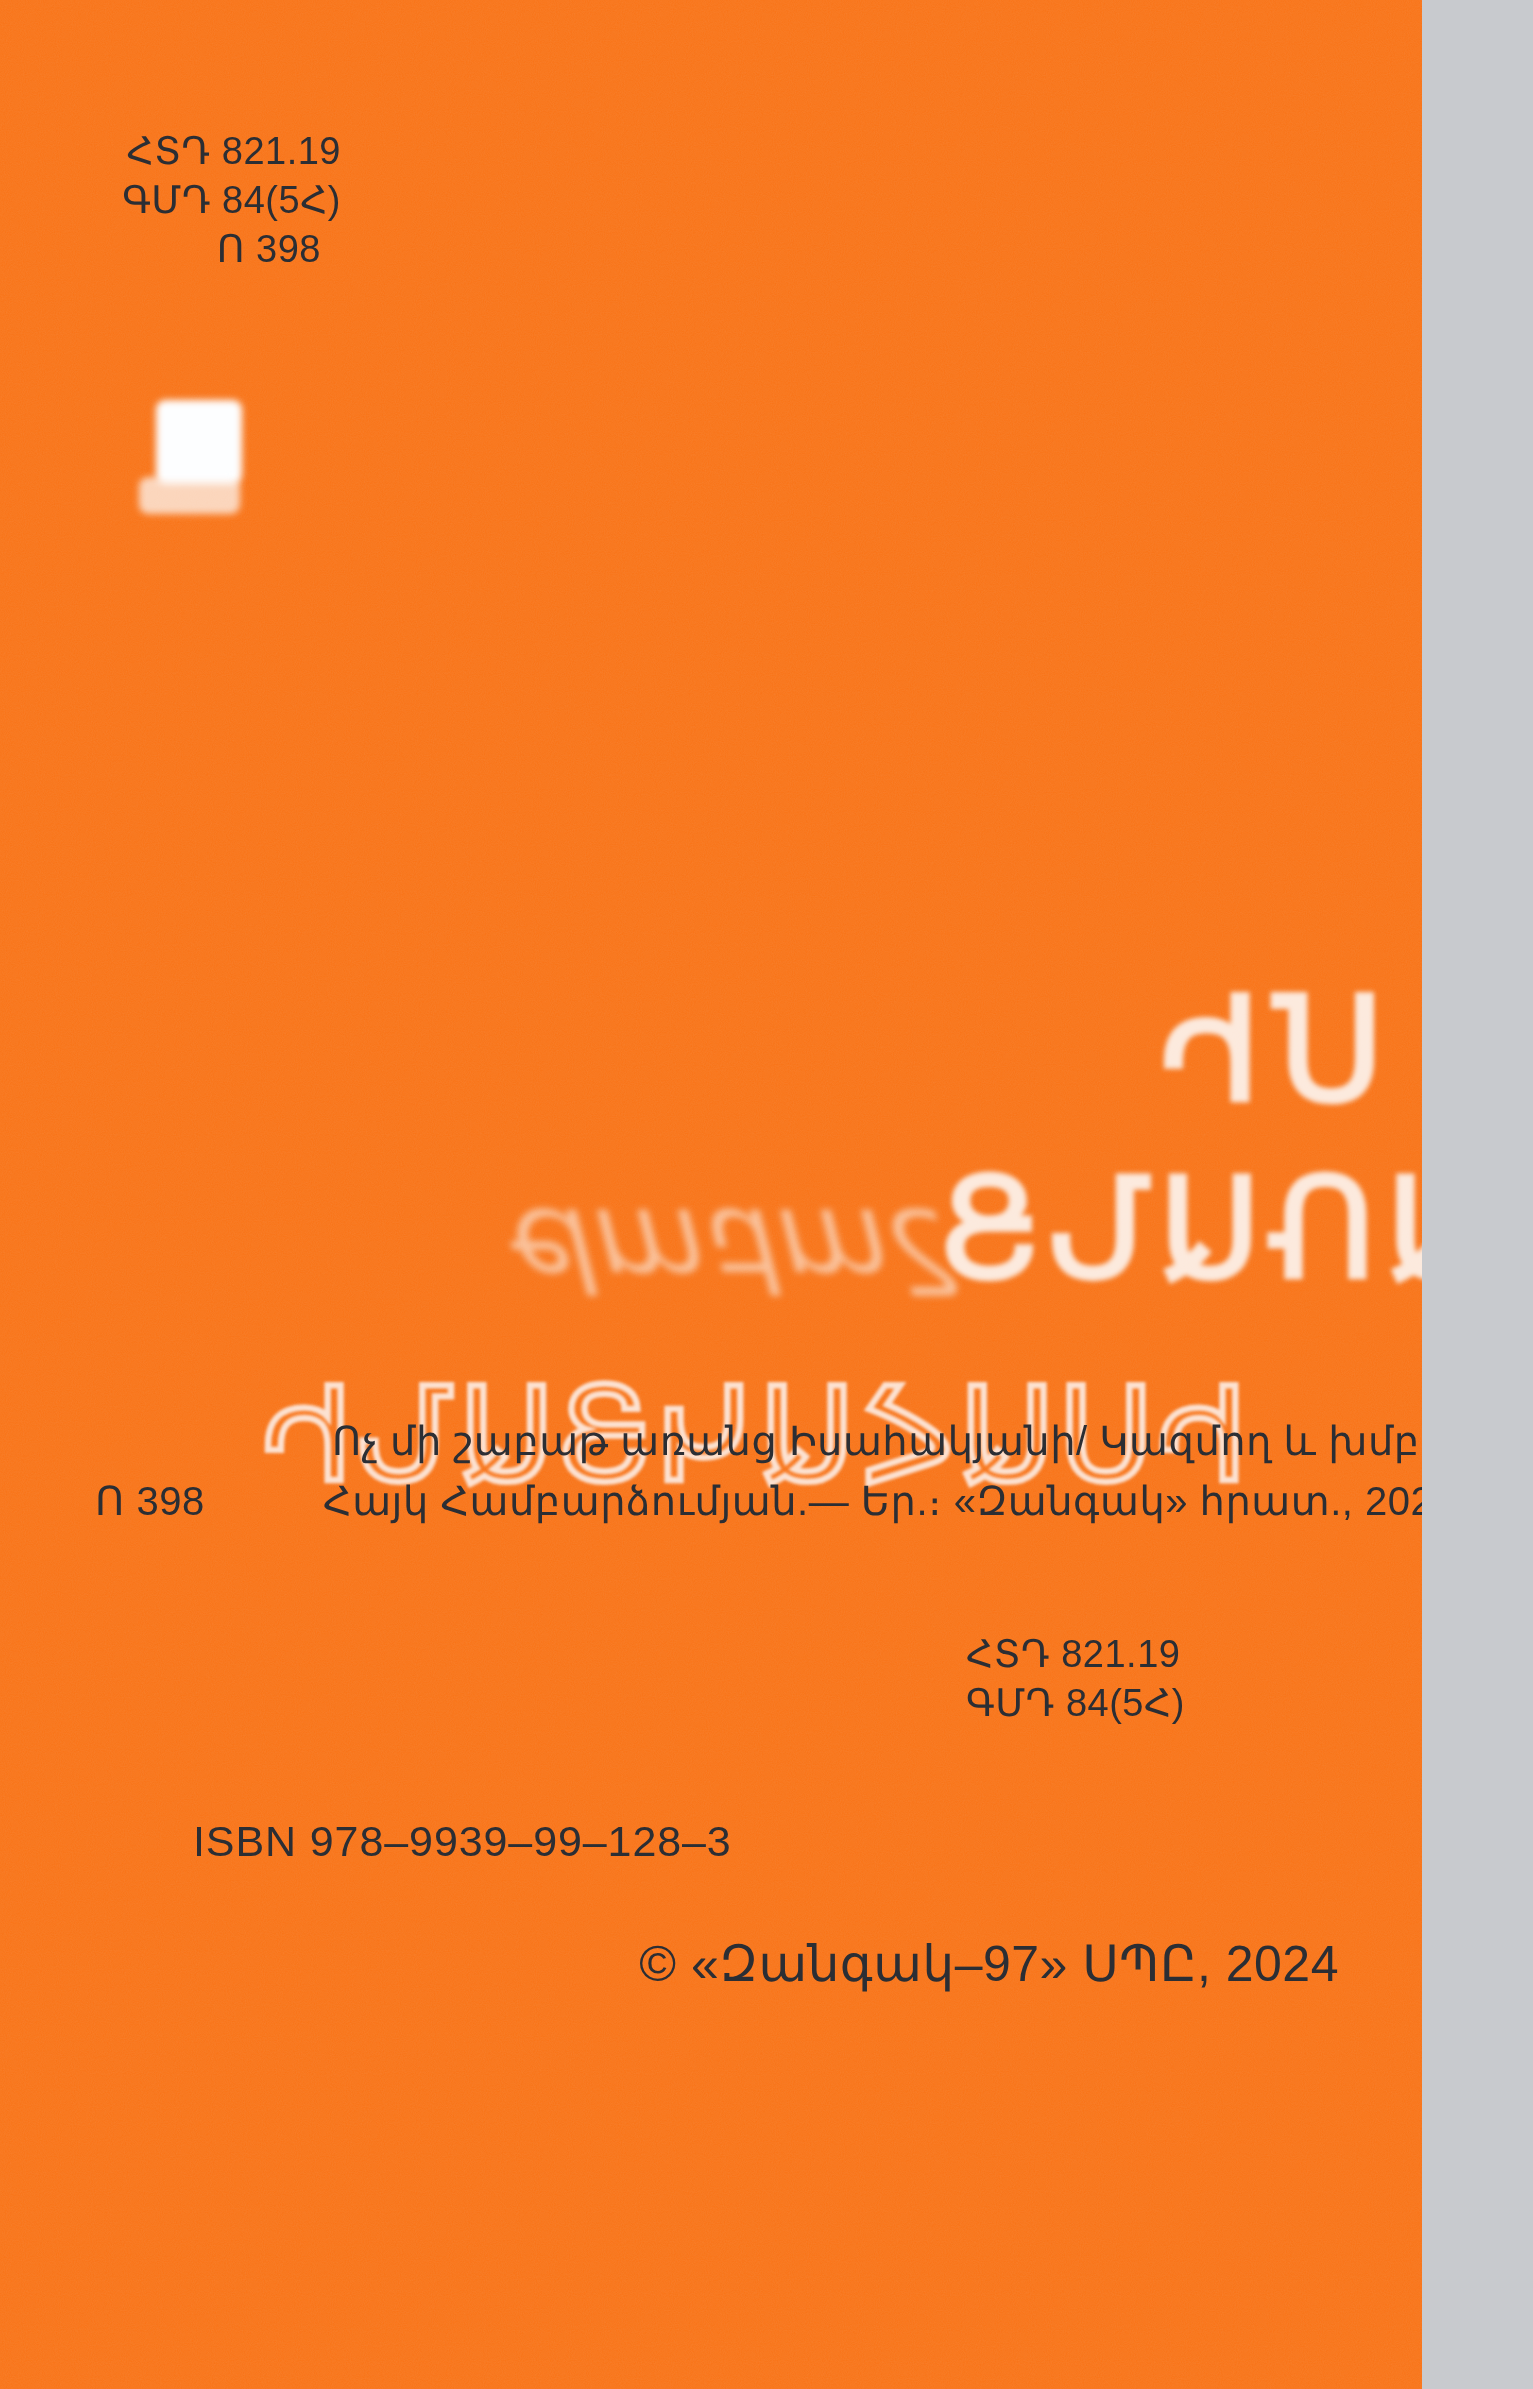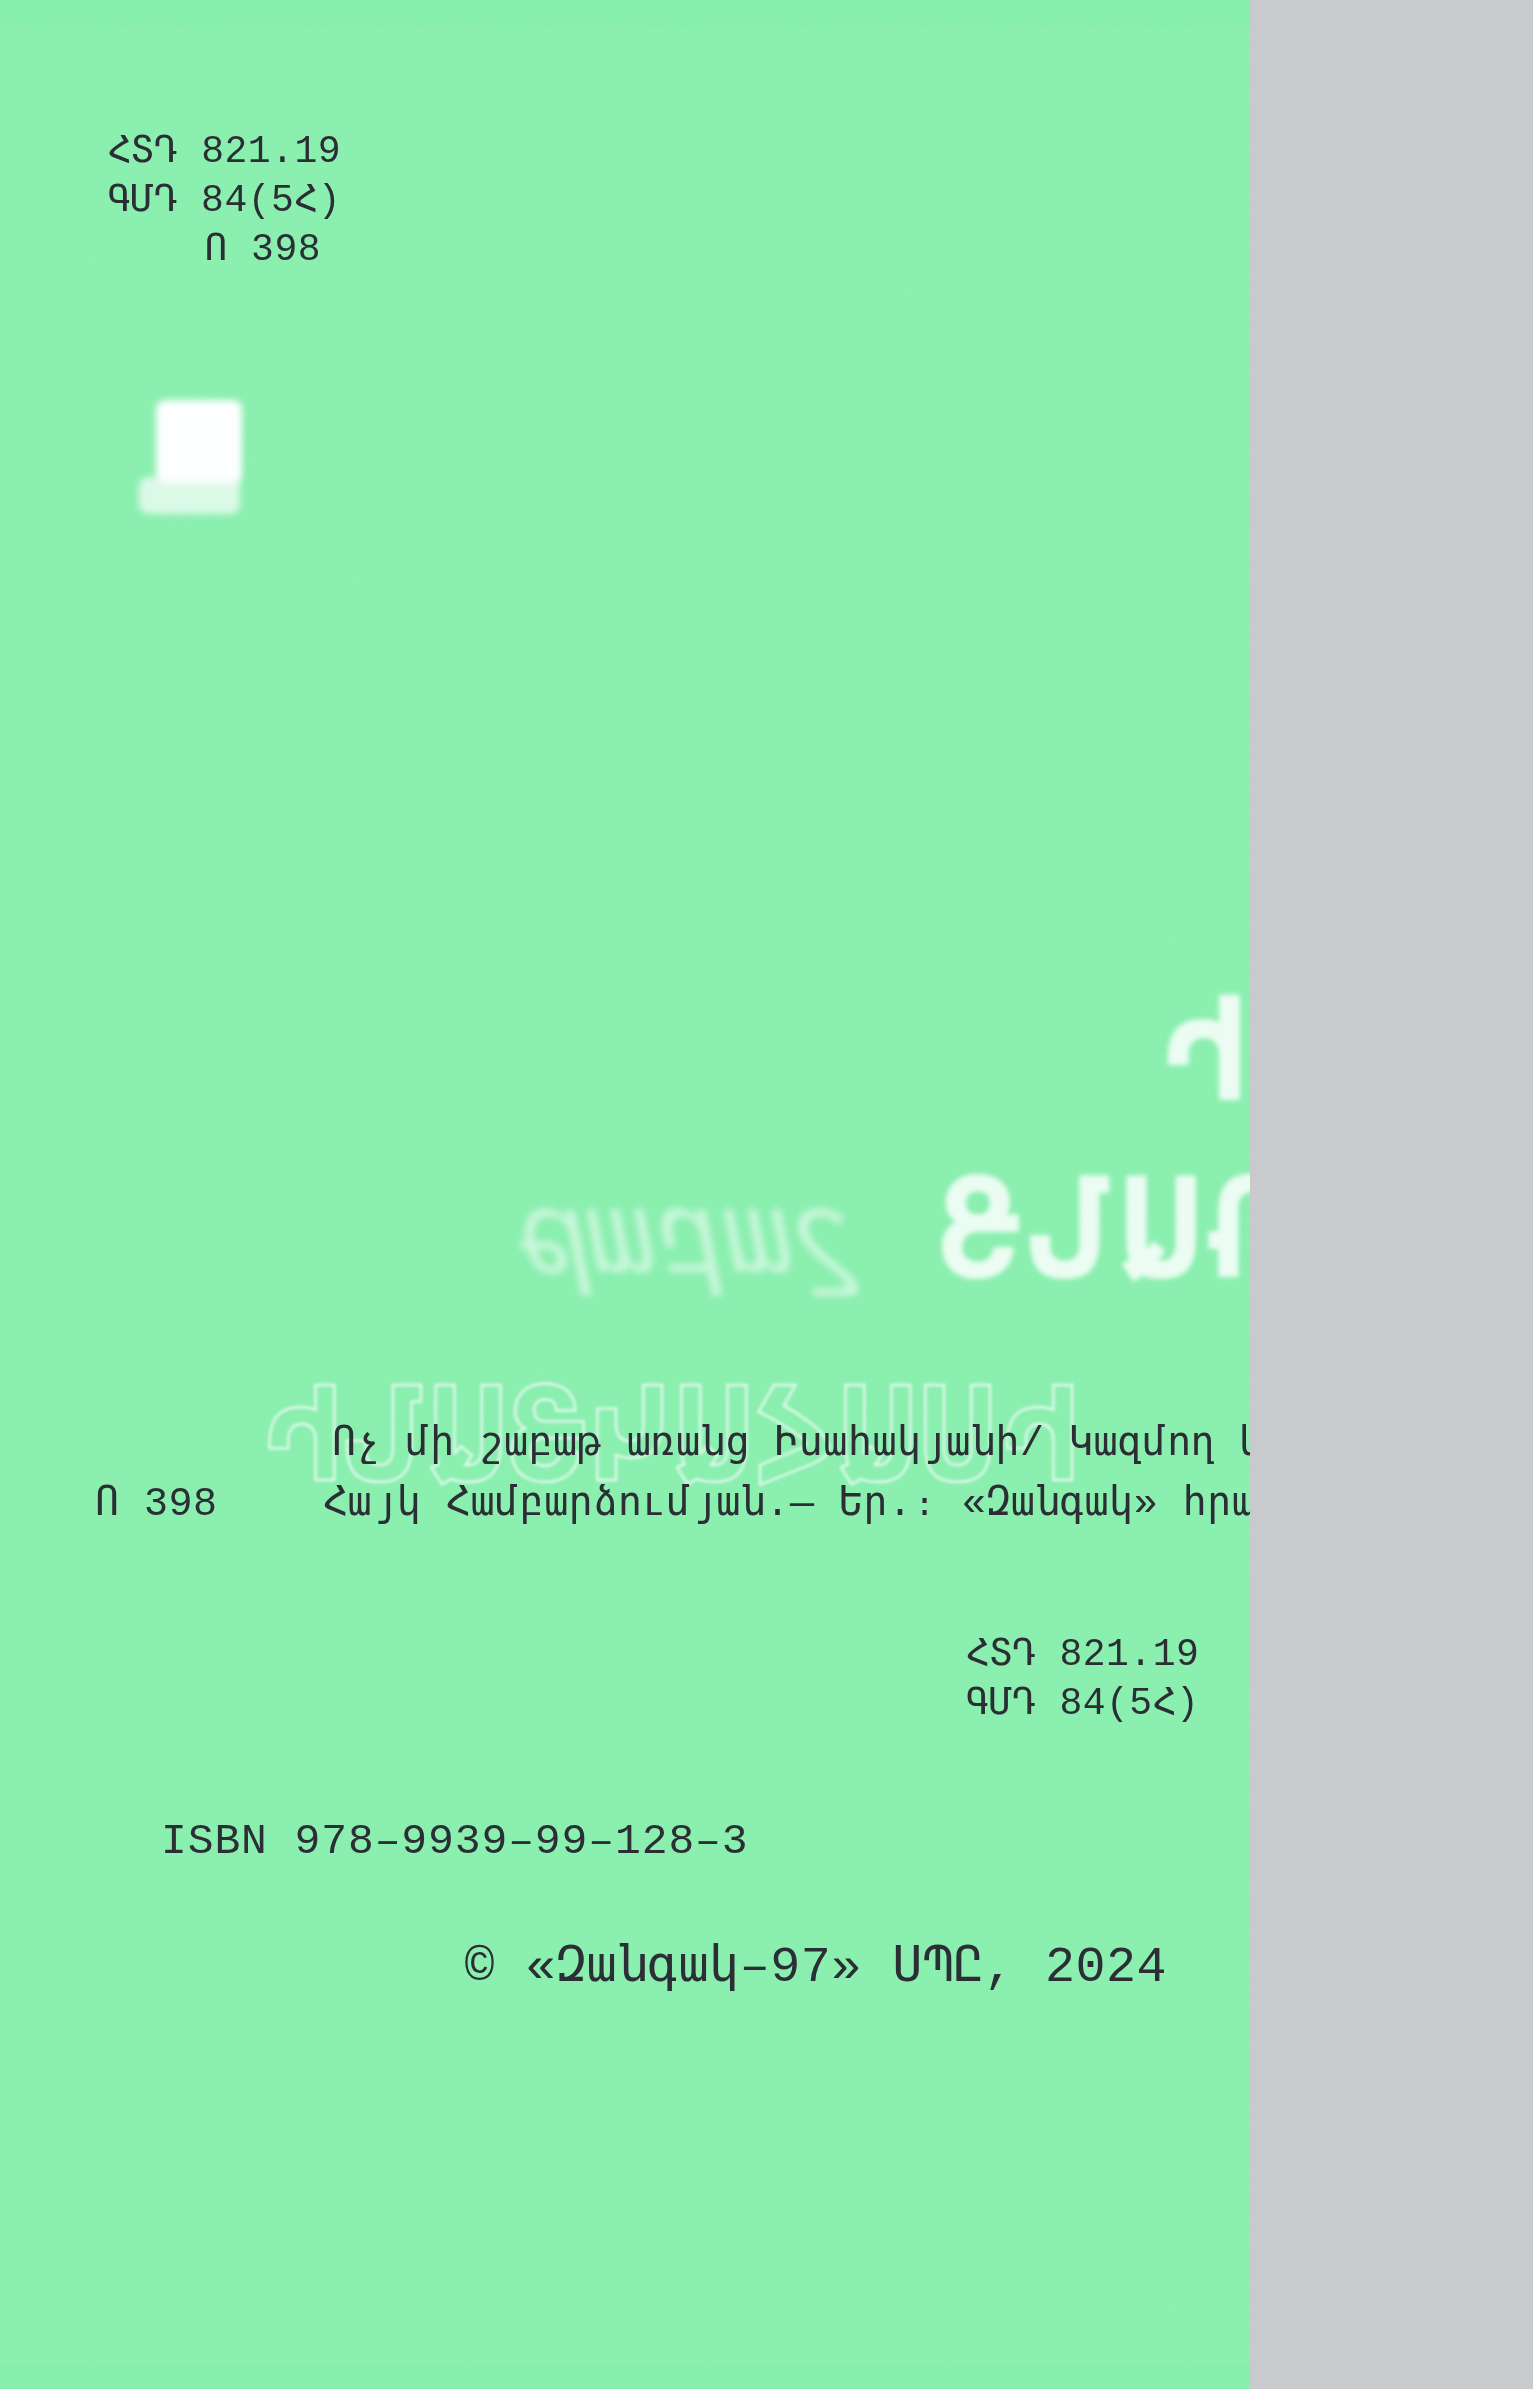--- a/index.html
+++ b/index.html
@@ -1,31 +1,31 @@
 <!DOCTYPE html>
 <html style="font-size:14.7px"><head>
 <meta charset="utf-8">
 <style>
   html,body{margin:0;padding:0;background:#c8cace;}
   .page{
     position:relative;
-    width:1250px;height:2389px;
-    background:#86efac;
+    width:1422px;height:2389px;
+    background:#f97316;
     overflow:hidden;
-    font-family:Liberation Mono, monospace;
+    font-family:Liberation Sans, sans-serif;
     color:#2b2e34;
   }
   .abs{position:absolute;white-space:nowrap;}
   
   .ink{color:#2b2e34;letter-spacing:0.5px;}
   .codes{font-size:38px;line-height:49px;text-align:right;}
   .editor{font-size:42px;font-style:italic;}
   .editor b{font-weight:bold;}
   .cip{font-size:40px;}
-  .isbn{font-size:43px;letter-spacing:0.9px;}
+  .isbn{font-size:43px;letter-spacing:0.9px;margin-left:32px;}
   .copyright{font-size:50px;text-align:center;}
   
   .ghost{
     position:absolute;white-space:nowrap;
     transform:scaleX(-1);
     color:rgba(253,254,255,.85);
     filter:blur(2.8px);
     font-weight:bold;
     pointer-events:none;
   }

